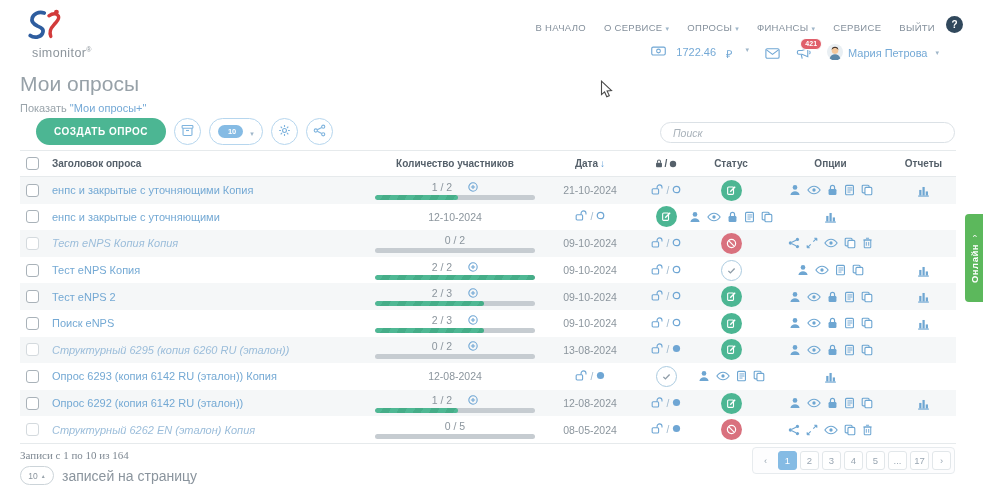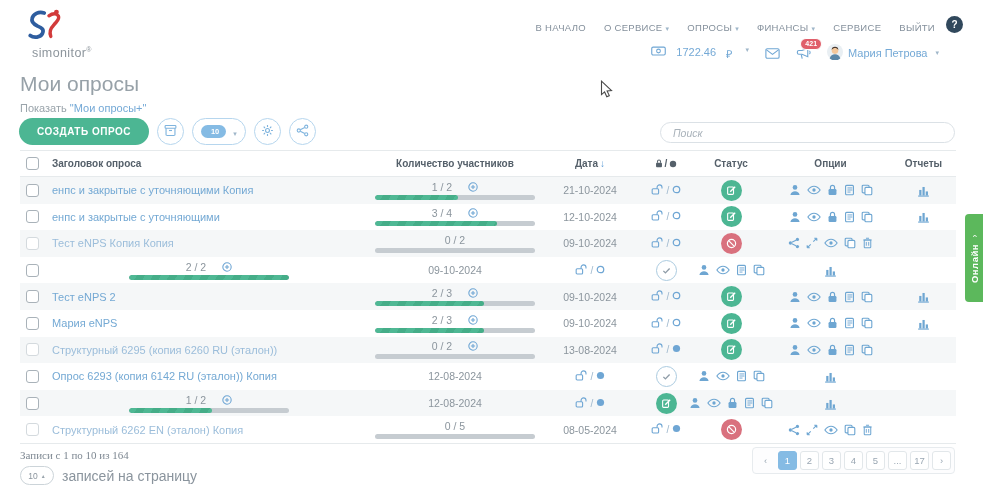--- a/index.html
+++ b/index.html
@@ -27,21 +27,21 @@
   .badge { position:absolute; top:-9px; right:-11px; background:#e05f6b; color:#fff; font-size:7px;
     padding:1.5px 4px; border-radius:7px; border:1.5px solid #fff; font-weight:bold; }
   .username { display:flex; align-items:center; gap:5px; font-size:11px; color:#74a9d6; cursor:pointer; }
 
   
   .page-title { position:absolute; left:20px; top:72px; font-size:21px; color:#97a1a8; font-weight:400; }
   .show-line { position:absolute; left:20px; top:102px; font-size:11px; color:#9aa4ab; }
   .show-line a { color:#74a9d6; text-decoration:none; }
 
   
-  .toolbar { position:absolute; left:19px; top:118px; display:flex; align-items:flex-start; gap:8px; }
+  .toolbar { position:absolute; left:36px; top:118px; display:flex; align-items:flex-start; gap:8px; }
   .btn-create { background:#4cb693; color:#fff; border:none; border-radius:14px; height:27px; padding:0 18px;
     font-size:10px; font-weight:bold; letter-spacing:.5px; cursor:pointer; font-family:inherit; }
   .circ-btn { width:27px; height:27px; border-radius:50%; border:1px solid #b6d6ee; background:#fff;
     color:#7fb4de; display:flex; align-items:center; justify-content:center; cursor:pointer; }
   .pill-btn { height:27px; border-radius:14px; border:1px solid #b6d6ee; background:#fff; display:flex;
     align-items:center; gap:4px; padding:0 8px; cursor:pointer; }
   .mini-toggle { background:#85bbe4; color:#fff; font-size:7.5px; font-weight:bold; border-radius:8px;
     padding:2px 7px 2px 10px; }
   .search-wrap { position:absolute; right:28px; top:122px; }
   .search-input { width:295px; height:21px; border:1px solid #dbe1e6; border-radius:12px; padding:0 12px;
@@ -53,21 +53,21 @@
   .t-row, .t-head { display:grid; grid-template-columns:28px 322px 170px 100px 52px 78px 121px 65px; align-items:center; }
   .t-head { height:26px; border-bottom:1px solid #e6eaec; }
   .t-head .hcell { font-size:10px; font-weight:bold; color:#55606a; }
   .t-row { height:26.6px; }
   .t-row:nth-child(odd) { background:#f5f7f8; }
   .cell-c { text-align:center; display:flex; align-items:center; justify-content:center; }
   .cb { width:13px; height:13px; border:1.5px solid #a9b2b9; border-radius:3px; background:#fff; margin-left:6px; cursor:pointer; }
   .cb.dis { border-color:#d4dade; }
   .title-link { font-size:11px; color:#74a9d4; text-decoration:none; padding-left:4px; white-space:nowrap;
     overflow:hidden; text-overflow:ellipsis; display:block; }
-  .title-link.muted { color:#9bbdda; }
+  .title-link.muted { color:#9bbdda;font-style:italic; }
   .pc { display:flex; flex-direction:column; align-items:center; justify-content:center; gap:2px; }
   .pc-count { font-size:10.5px; color:#8b959d; display:flex; align-items:center; gap:16px; }
   .pc-count .plus { color:#6fa6d4; display:flex; }
   .bar { width:160px; height:5px; border-radius:3px; background:#c6ccd1; overflow:hidden; }
   .bar-fill { height:100%; border-radius:3px;
     background:repeating-linear-gradient(120deg,#4fb894 0 7px,#45ad88 7px 14px); }
   .date-cell { font-size:10.5px; color:#8b959d; }
   .priv { display:flex; align-items:center; gap:3px; color:#6fa6d4; font-size:10px; }
   .priv .sep { color:#9fb9ce; }
   .status-circle { width:21px; height:21px; border-radius:50%; display:flex; align-items:center; justify-content:center; cursor:pointer; }
@@ -318,34 +318,20 @@
             </span>
           </div>
         </div>
         <div class="t-row">
           <div class="cell-c" style="justify-content: flex-start;">
             <div class="cb"></div>
           </div>
           <div>
             <a class="title-link" href="#">енпс и закрытые с уточняющими</a>
           </div>
-          <div class="pc">
-            <div class="pc-count">
-              <span>3 / 4</span>
-              <span class="plus">
-                <svg viewBox="0 0 11 11" width="10" height="10">
-                  <circle cx="5.5" cy="5.5" r="4.6" fill="none" stroke="currentColor" stroke-width="1.2"></circle>
-                  <path d="M5.5 3.2v4.6M3.2 5.5h4.6" stroke="currentColor" stroke-width="1.2"></path>
-                </svg>
-              </span>
-            </div>
-            <div class="bar">
-              <div class="bar-fill" style="width: 76%;"></div>
-            </div>
-          </div>
           <div class="cell-c date-cell">12-10-2024</div>
           <div class="cell-c">
             <span class="priv">
               <span><svg viewBox="0 0 15 13" width="13" height="11">
                   <rect x="1.2" y="5.6" width="7.6" height="6.2" rx="1.2" fill="none" stroke="currentColor" stroke-width="1.3"></rect>
                   <path d="M7 5.6V3.9a2.9 2.9 0 015.8 0v1.3" fill="none" stroke="currentColor" stroke-width="1.3"></path>
                 </svg></span>
               <span class="sep">/</span>
               <span><svg viewBox="0 0 10 10" width="9" height="9">
                   <circle cx="5" cy="5" r="3.6" fill="none" stroke="currentColor" stroke-width="1.4"></circle>
@@ -469,20 +455,23 @@
                 <rect x="2.2" y="3.4" width="7.6" height="9.2" rx="1" fill="none" stroke="currentColor" stroke-width="1.2"></rect>
                 <path d="M4.6 5.8v4.4M7.4 5.8v4.4" stroke="currentColor" stroke-width="1.1"></path>
               </svg>
             </span>
           </div>
           <div class="cell-c"></div>
         </div>
         <div class="t-row">
           <div class="cell-c" style="justify-content: flex-start;">
             <div class="cb"></div>
+          </div>
+          <div>
+            <a class="title-link" href="#">Тест eNPS Копия</a>
           </div>
           <div class="pc">
             <div class="pc-count">
               <span>2 / 2</span>
               <span class="plus">
                 <svg viewBox="0 0 11 11" width="10" height="10">
                   <circle cx="5.5" cy="5.5" r="4.6" fill="none" stroke="currentColor" stroke-width="1.2"></circle>
                   <path d="M5.5 3.2v4.6M3.2 5.5h4.6" stroke="currentColor" stroke-width="1.2"></path>
                 </svg>
               </span>
@@ -631,21 +620,21 @@
                 <rect x="9.4" y="8" width="2.4" height="4.4" fill="currentColor"></rect>
               </svg>
             </span>
           </div>
         </div>
         <div class="t-row">
           <div class="cell-c" style="justify-content: flex-start;">
             <div class="cb"></div>
           </div>
           <div>
-            <a class="title-link" href="#">Мария eNPS</a>
+            <a class="title-link" href="#">Поиск eNPS</a>
           </div>
           <div class="pc">
             <div class="pc-count">
               <span>2 / 3</span>
               <span class="plus">
                 <svg viewBox="0 0 11 11" width="10" height="10">
                   <circle cx="5.5" cy="5.5" r="4.6" fill="none" stroke="currentColor" stroke-width="1.2"></circle>
                   <path d="M5.5 3.2v4.6M3.2 5.5h4.6" stroke="currentColor" stroke-width="1.2"></path>
                 </svg>
               </span>
@@ -852,20 +841,23 @@
                 <rect x="2.4" y="6.4" width="2.4" height="6" fill="currentColor"></rect>
                 <rect x="5.9" y="3.2" width="2.4" height="9.2" fill="currentColor"></rect>
                 <rect x="9.4" y="8" width="2.4" height="4.4" fill="currentColor"></rect>
               </svg>
             </span>
           </div>
         </div>
         <div class="t-row">
           <div class="cell-c" style="justify-content: flex-start;">
             <div class="cb"></div>
+          </div>
+          <div>
+            <a class="title-link" href="#">Опрос 6292 (копия 6142 RU (эталон))</a>
           </div>
           <div class="pc">
             <div class="pc-count">
               <span>1 / 2</span>
               <span class="plus">
                 <svg viewBox="0 0 11 11" width="10" height="10">
                   <circle cx="5.5" cy="5.5" r="4.6" fill="none" stroke="currentColor" stroke-width="1.2"></circle>
                   <path d="M5.5 3.2v4.6M3.2 5.5h4.6" stroke="currentColor" stroke-width="1.2"></path>
                 </svg>
               </span>

